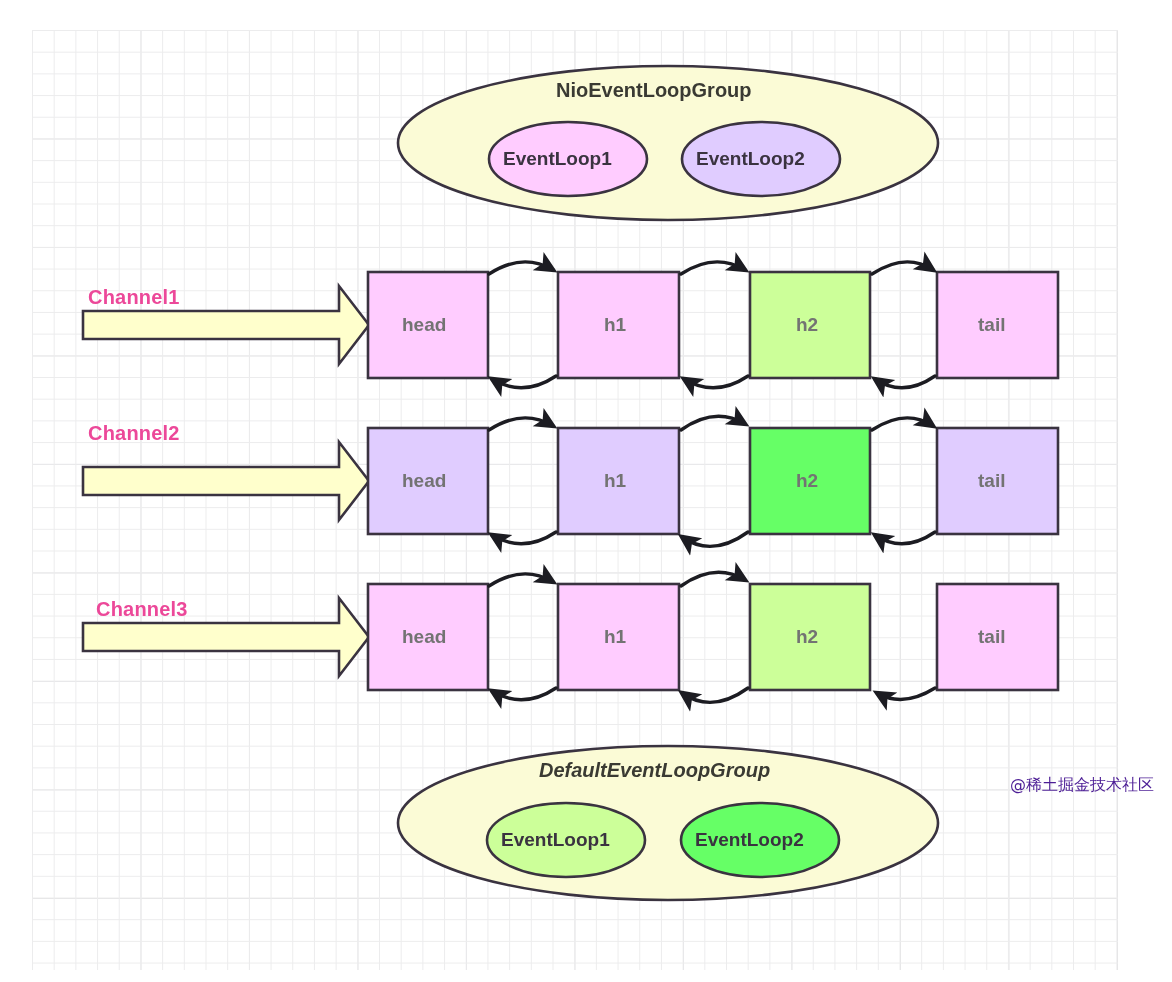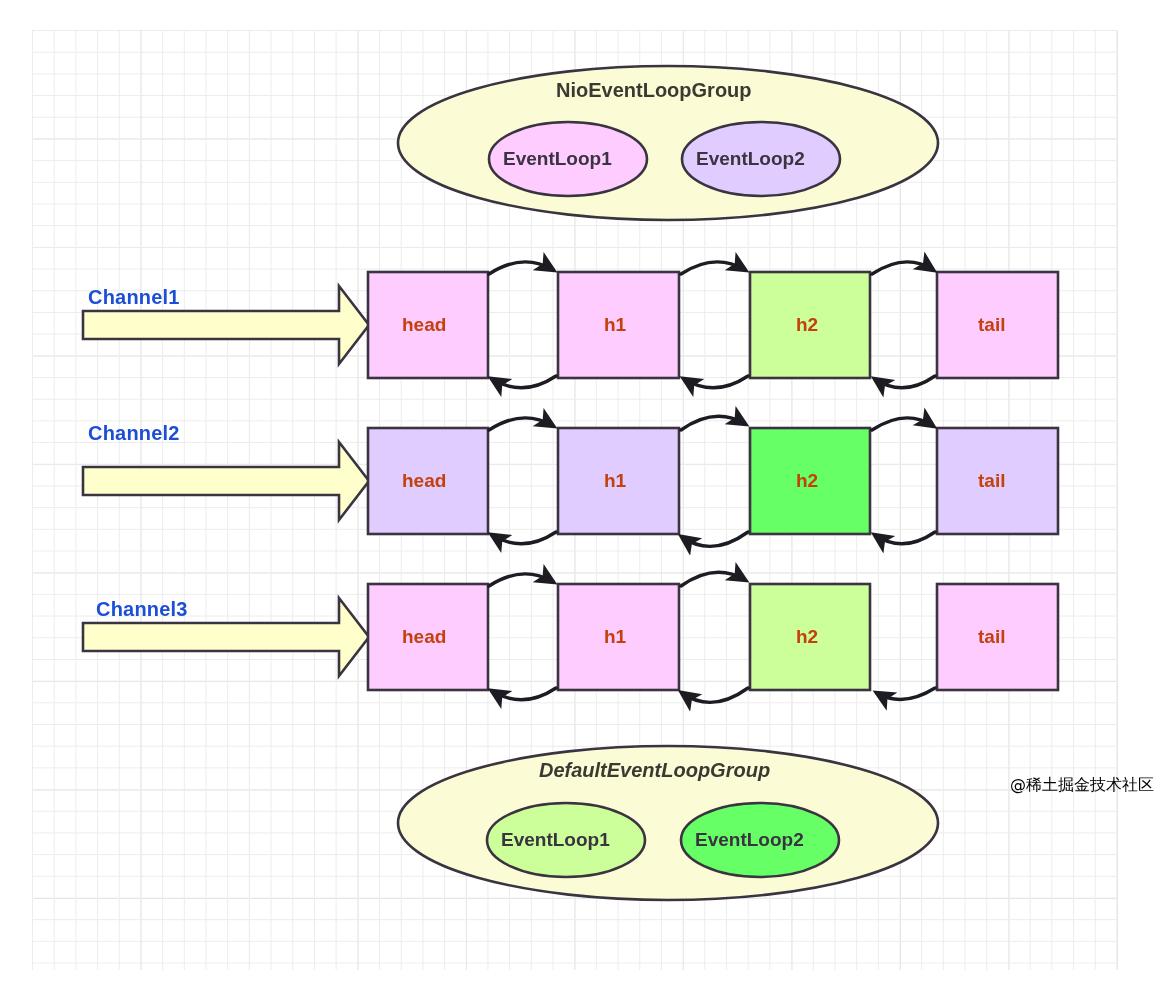--- a/index.html
+++ b/index.html
@@ -28,31 +28,31 @@
       21.7px 21.7px,
       21.7px 21.7px,
       108.5px 108.5px,
       108.5px 108.5px;
     background-position:0 0,0 0,0 0,0 0;
   }
   svg.layer{position:absolute;left:0;top:0;width:1172px;height:982px;overflow:visible;}
   .shape-label{
     position:absolute;
     font-weight:bold;
-    color:#c2410c;
+    color:#737373;
     white-space:nowrap;
     pointer-events:none;
   }
   .box-label{font-size:19px;}
   .group-title{font-size:20px;color:#3a3a33;}
   .loop-label{font-size:19px;color:#3a3340;text-align:center;}
-  .channel-label{font-size:20px;color:#1d4ed8;letter-spacing:.2px;}
+  .channel-label{font-size:20px;color:#ec4899;letter-spacing:.2px;}
   .watermark{
     position:absolute;right:18px;bottom:14px;
-    font-size:16px;color:#000000;
+    font-size:16px;color:#4c1d95;
     font-family:"DejaVu Sans",sans-serif;
     white-space:nowrap;
   }
 </style>
 </head>
 <body>
 
 <div id="canvas">
 
   <div id="grid"></div>

